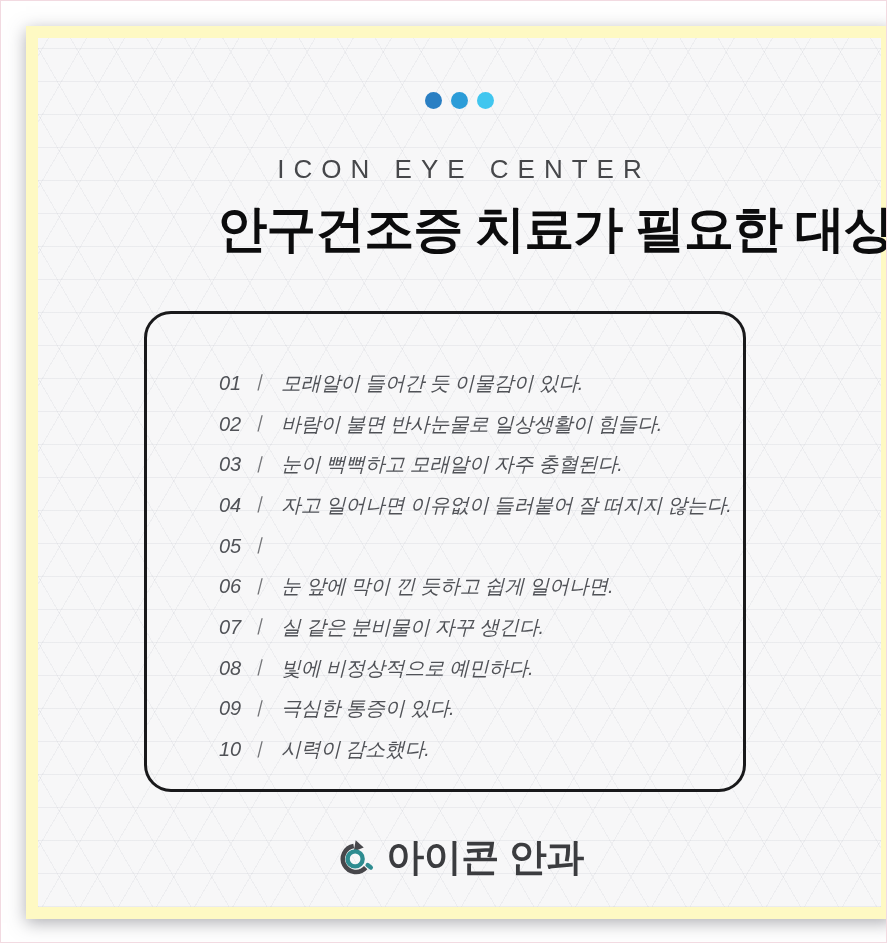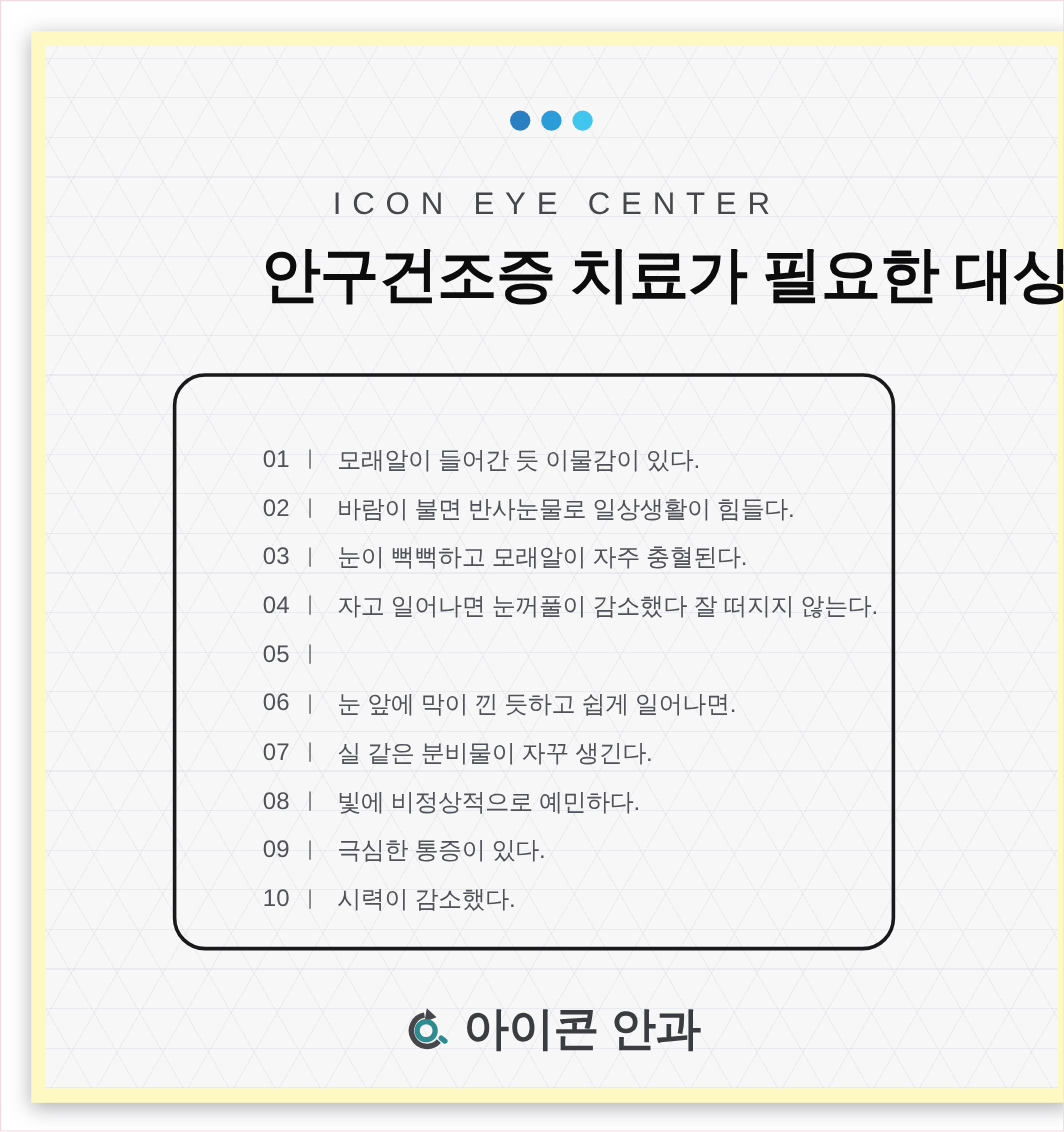--- a/index.html
+++ b/index.html
@@ -55,20 +55,21 @@
     letter-spacing:-1px;
     color:#0c0c0d;
   }
 
   .listbox {
     position:absolute; left:118px; top:285px;
     width:602px; height:481px;
     border:3px solid #19191b;
     border-radius:27px;
     padding:49px 20px 0 72px;
+    font-style:italic;
   }
   .row { height:40.7px; display:flex; align-items:center; white-space:nowrap; }
   .row .num { font-size:20px; color:#505257; min-width:27px; }
   .row .sep { font-size:19px; color:#737477; margin:0 13px 0 3px; }
   .row .txt { font-size:20px; color:#505257; letter-spacing:-0.3px; }
 
   .footer {
     position:absolute; top:806px; left:0; right:0;
     display:flex; justify-content:center; align-items:center; gap:9px;
   }
@@ -108,21 +109,21 @@
           <span class="txt">바람이 불면 반사눈물로 일상생활이 힘들다.</span>
         </div>
         <div class="row">
           <span class="num">03</span>
           <span class="sep">ㅣ</span>
           <span class="txt">눈이 뻑뻑하고 모래알이 자주 충혈된다.</span>
         </div>
         <div class="row">
           <span class="num">04</span>
           <span class="sep">ㅣ</span>
-          <span class="txt">자고 일어나면 눈꺼풀이 감소했다 잘 떠지지 않는다.</span>
+          <span class="txt">자고 일어나면 이유없이 들러붙어 잘 떠지지 않는다.</span>
         </div>
         <div class="row">
           <span class="num">05</span>
           <span class="sep">ㅣ</span>
         </div>
         <div class="row">
           <span class="num">06</span>
           <span class="sep">ㅣ</span>
           <span class="txt">눈 앞에 막이 낀 듯하고 쉽게 일어나면.</span>
         </div>

